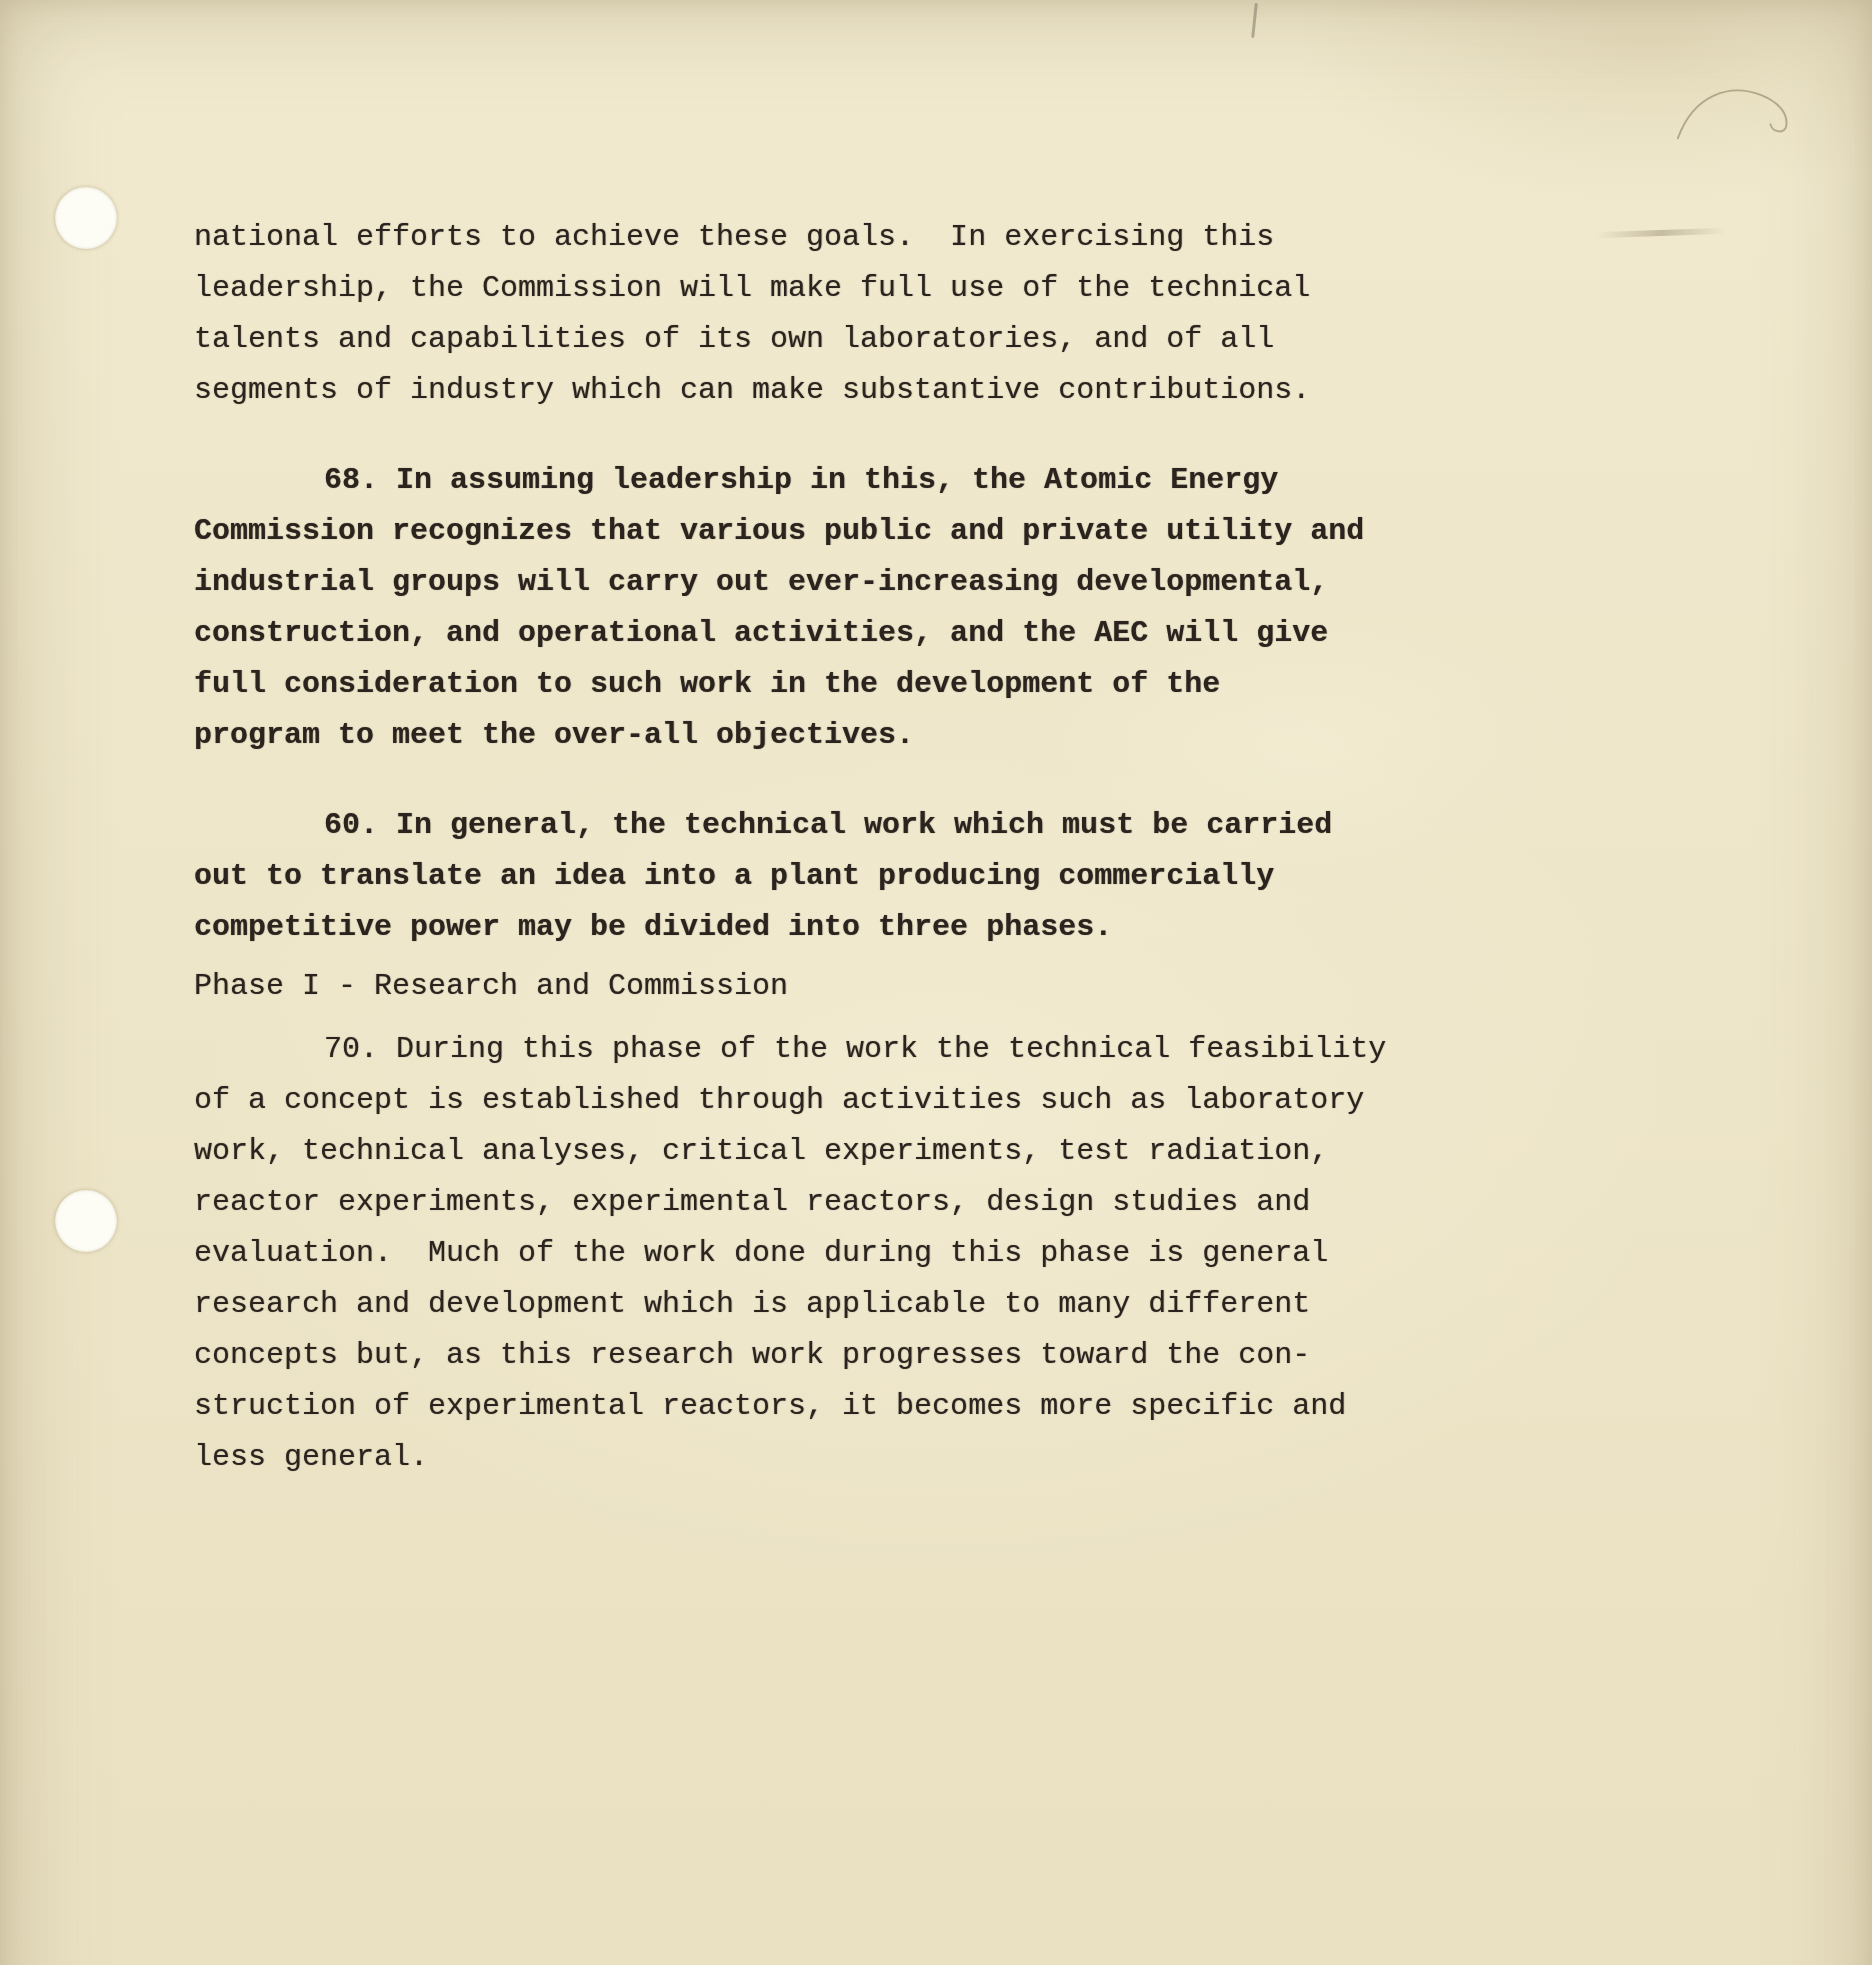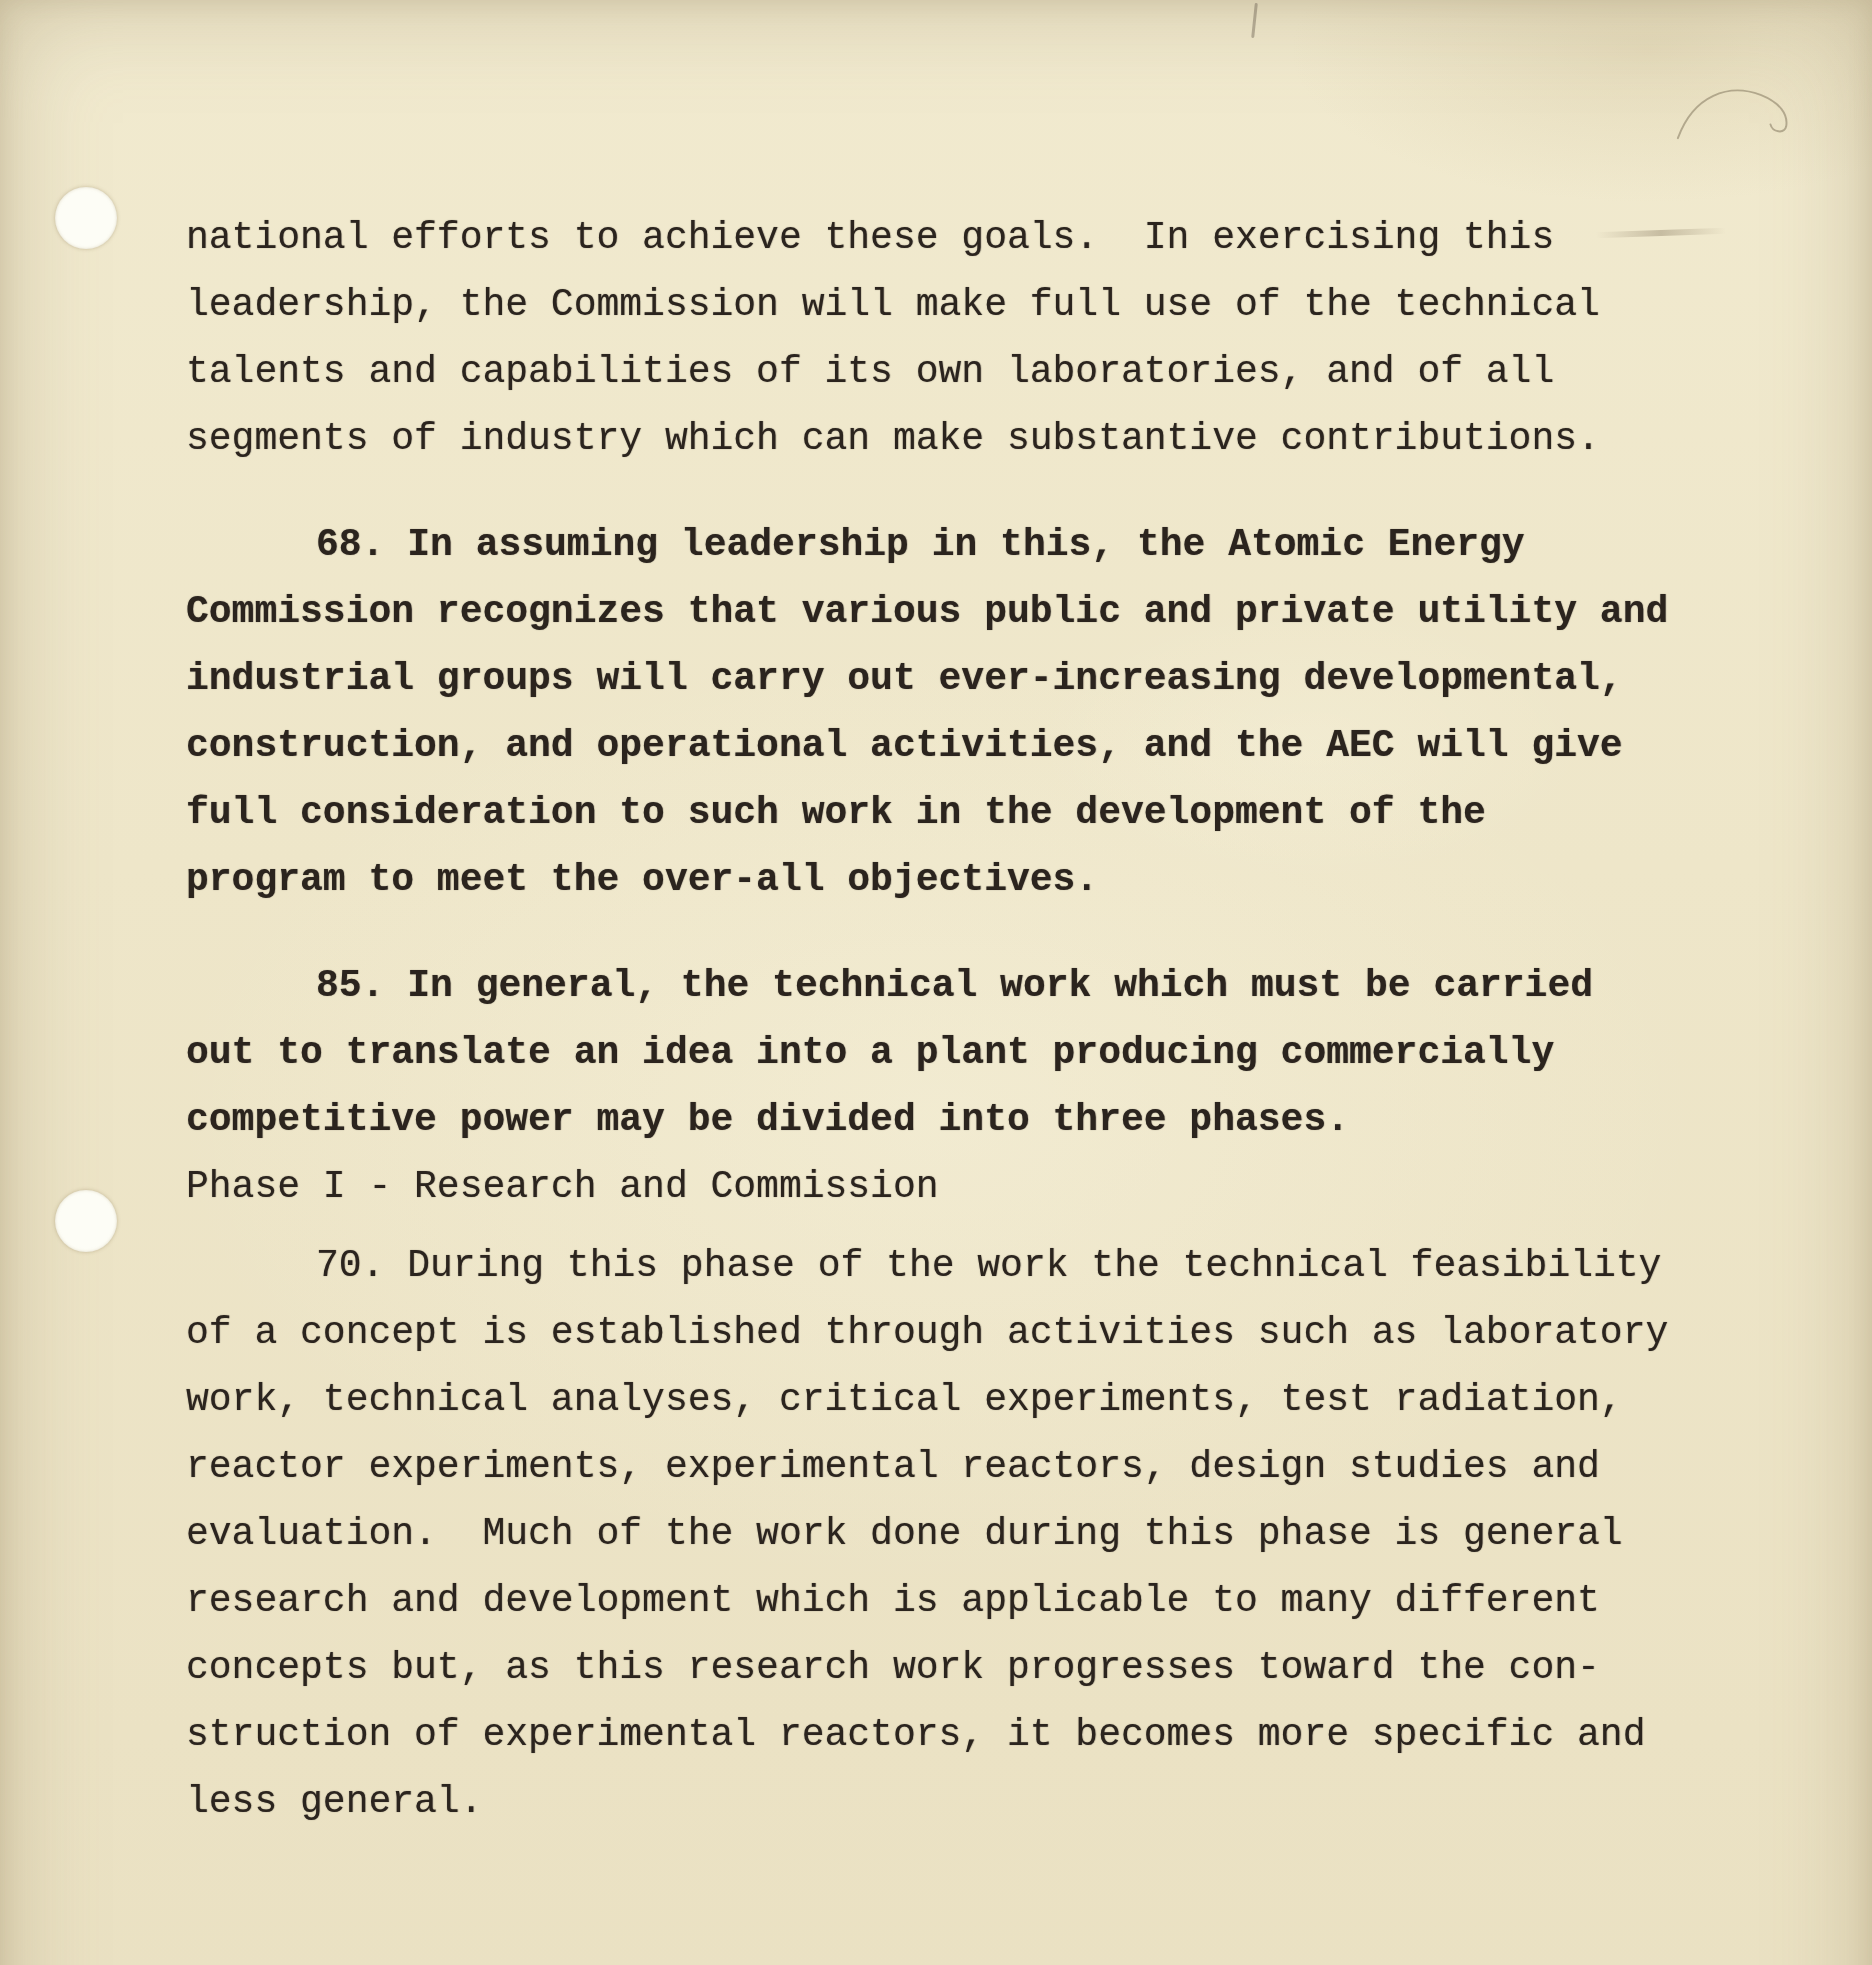--- a/index.html
+++ b/index.html
@@ -65,23 +65,23 @@
     transform: rotate(-2deg);
   }
 
   .content {
     position: absolute;
     top: 204px;
     left: 186px;
     width: 1541px;
   }
   .para {
-    margin: 0;
-    font-size: 38px;
-    line-height: 67px;
+    margin: 8px;
+    font-size: 30px;
+    line-height: 51px;
     white-space: pre-wrap;
     letter-spacing: 0px;
     text-shadow: 0 0 1.2px rgba(43,36,30,0.45), 0.8px 0.4px 0 rgba(43,36,30,0.12);
   }
   .para.indent { text-indent: 130px; }
   .gap-std  { margin-top: 39px; font-weight: bold; }
   .gap-none { margin-top: 0; }
   .gap-sm   { margin-top: 11.8px; }
 </style>
 </head>
@@ -104,21 +104,21 @@
 talents and capabilities of its own laboratories, and of all
 segments of industry which can make substantive contributions.</p>
 
     <p class="para indent gap-std">68. In assuming leadership in this, the Atomic Energy
 Commission recognizes that various public and private utility and
 industrial groups will carry out ever-increasing developmental,
 construction, and operational activities, and the AEC will give
 full consideration to such work in the development of the
 program to meet the over-all objectives.</p>
 
-    <p class="para indent gap-std">85. In general, the technical work which must be carried
+    <p class="para indent gap-std">60. In general, the technical work which must be carried
 out to translate an idea into a plant producing commercially
 competitive power may be divided into three phases.</p>
 
     <p class="para gap-none">Phase I - Research and Commission</p>
 
     <p class="para indent gap-sm">70. During this phase of the work the technical feasibility
 of a concept is established through activities such as laboratory
 work, technical analyses, critical experiments, test radiation,
 reactor experiments, experimental reactors, design studies and
 evaluation.  Much of the work done during this phase is general

